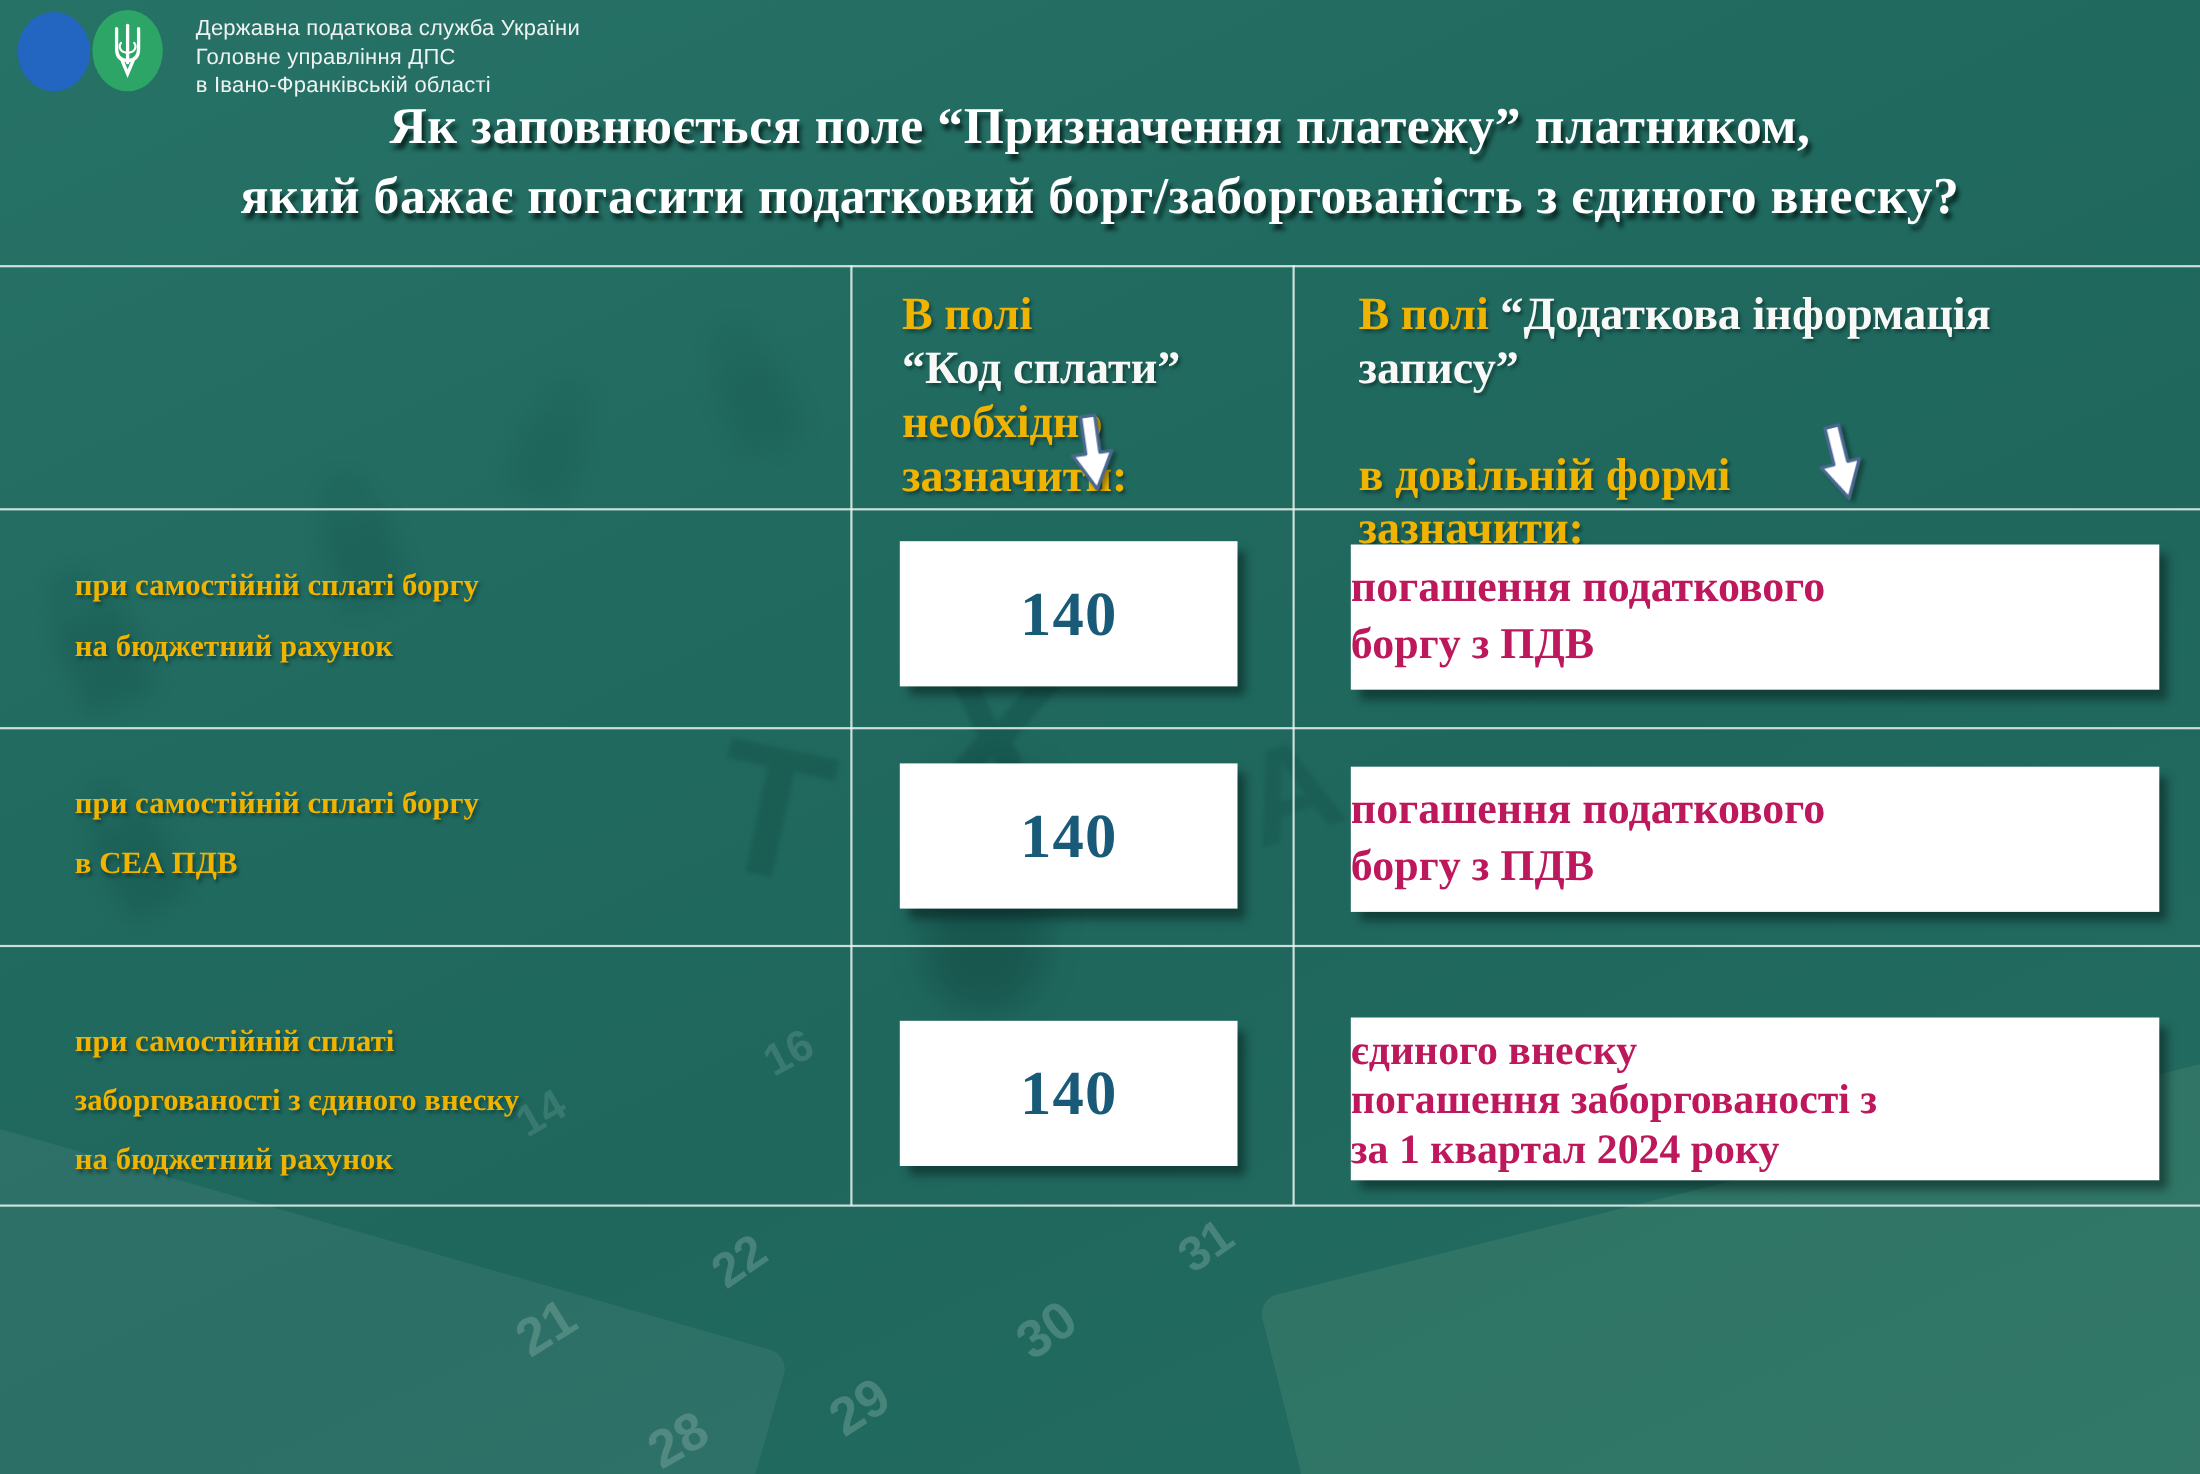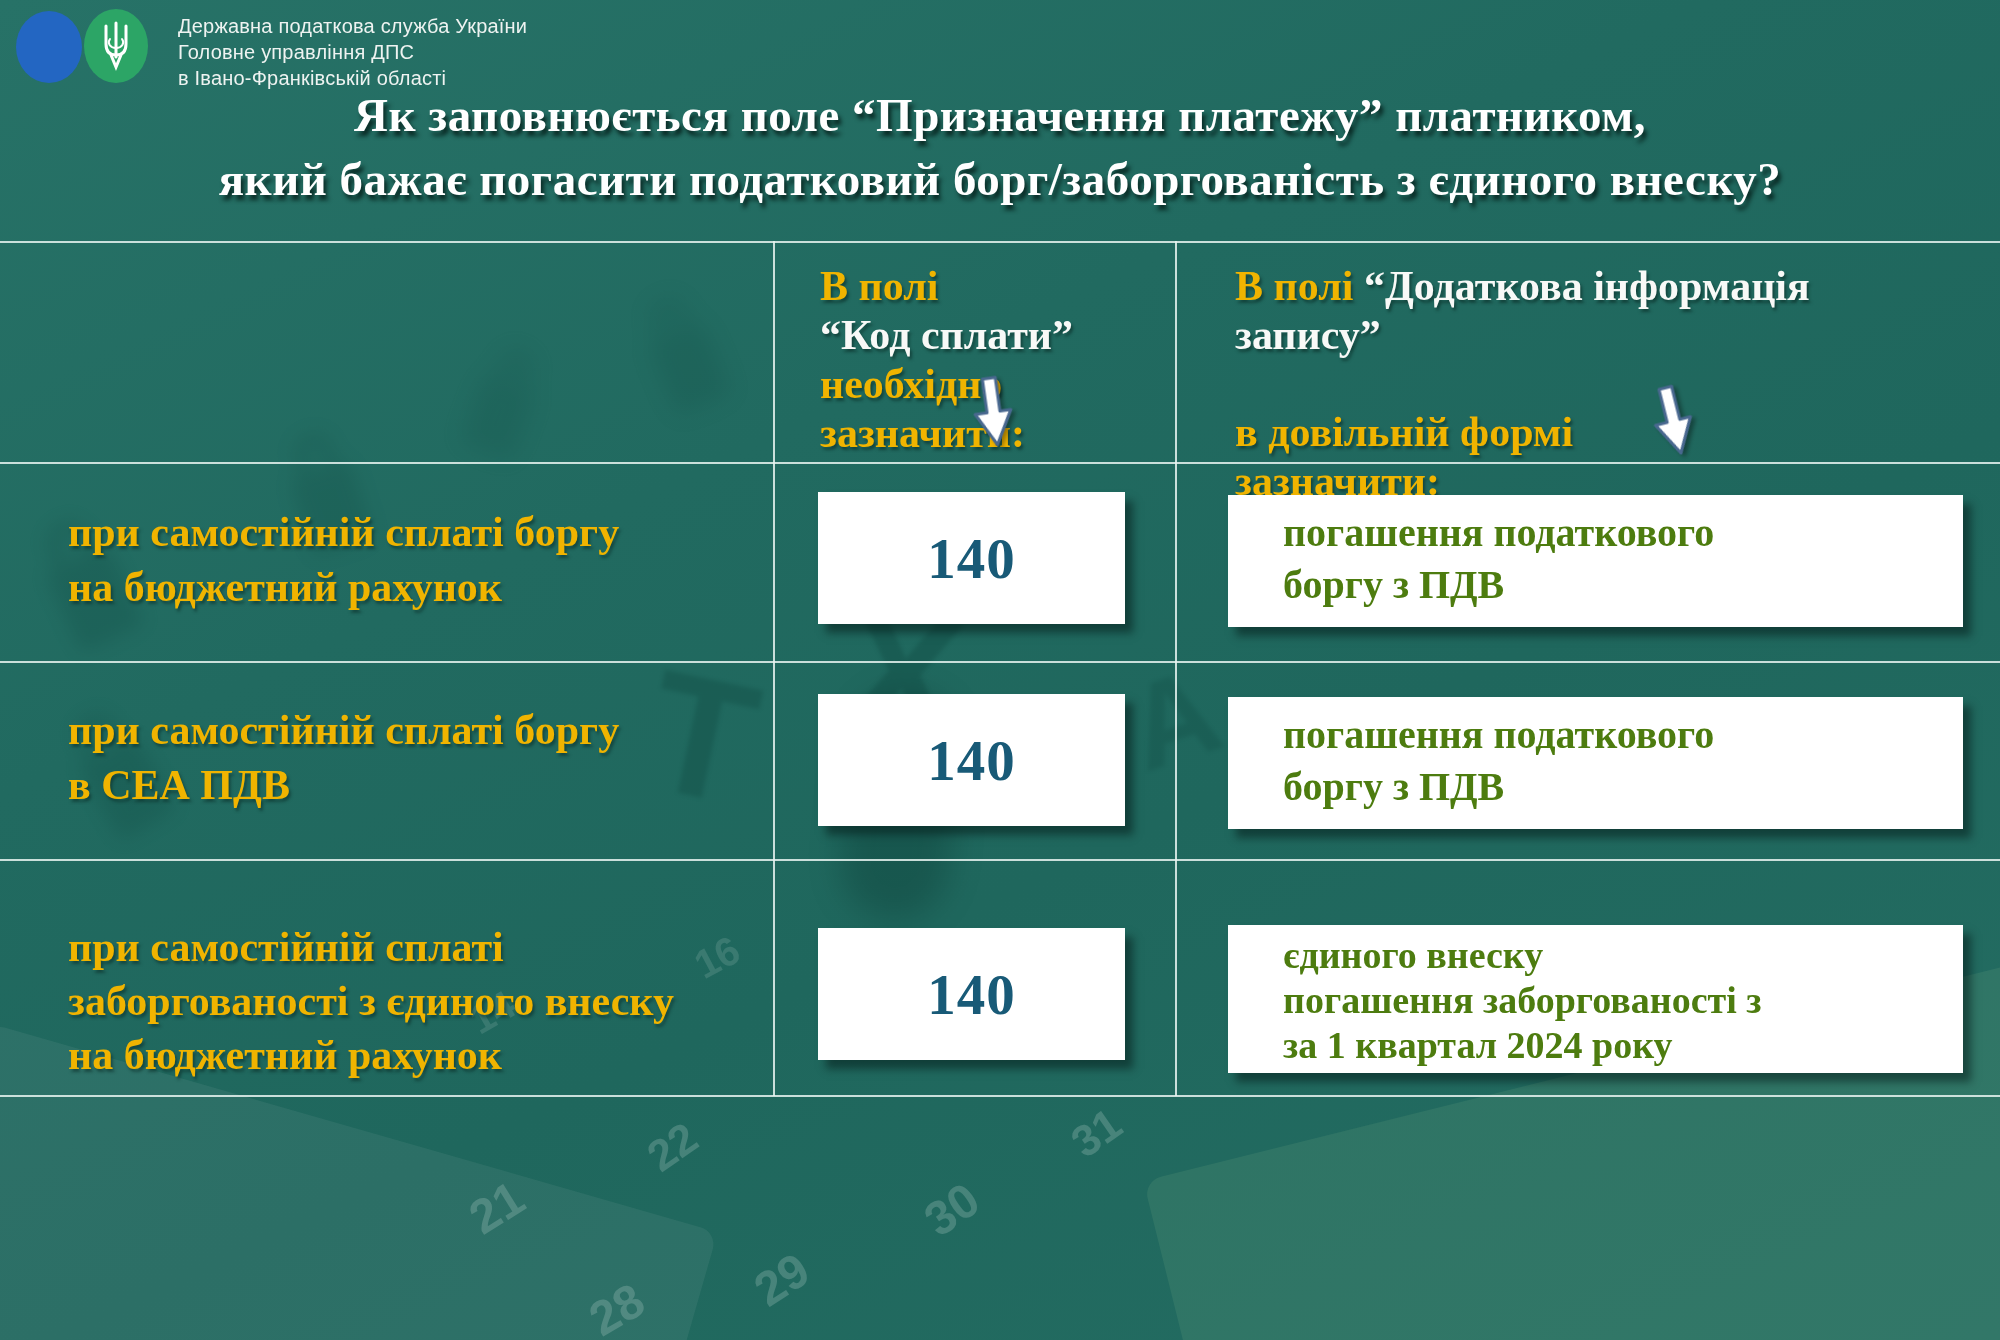--- a/index.html
+++ b/index.html
@@ -42,30 +42,30 @@
   
   .col-head{position:absolute;font-weight:700;font-size:42px;line-height:49px;
     text-shadow:2px 3px 3px rgba(8,38,33,.55);}
   .yellow{color:#f0b400;}
   .white{color:#f8f9f7;}
 
   .arrow-icon{position:absolute;filter:drop-shadow(3px 3px 2px rgba(0,0,0,.35));}
 
   
   .condition{position:absolute;left:68px;color:#f0b400;font-weight:700;
-    font-size:42px;line-height:55px;text-shadow:2px 3px 3px rgba(8,38,33,.5);}
+    font-size:28px;line-height:55px;text-shadow:2px 3px 3px rgba(8,38,33,.5);}
   .condition span{display:block;}
 
   
   .code-box{position:absolute;left:818px;width:307px;height:132px;background:#ffffff;
     box-shadow:8px 9px 8px rgba(4,24,21,.5);display:flex;align-items:center;justify-content:center;}
   .code-box span{color:#185a77;font-weight:700;font-size:57px;letter-spacing:1px;}
   .info-box{position:absolute;left:1228px;width:735px;background:#ffffff;
-    box-shadow:8px 9px 8px rgba(4,24,21,.5);color:#4d7c0f;font-weight:700;
-    box-sizing:border-box;padding-left:55px;}
+    box-shadow:8px 9px 8px rgba(4,24,21,.5);color:#be185d;font-weight:700;
+    box-sizing:border-box;}
   .info-box span{display:block;}
   .info-2line{height:132px;padding-top:12px;font-size:40px;line-height:52px;}
   .info-3line{height:148px;padding-top:8px;font-size:38px;line-height:45px;}
 </style>
 </head>
 <body>
 
 <div class="stage">
 
   <div class="decor">

